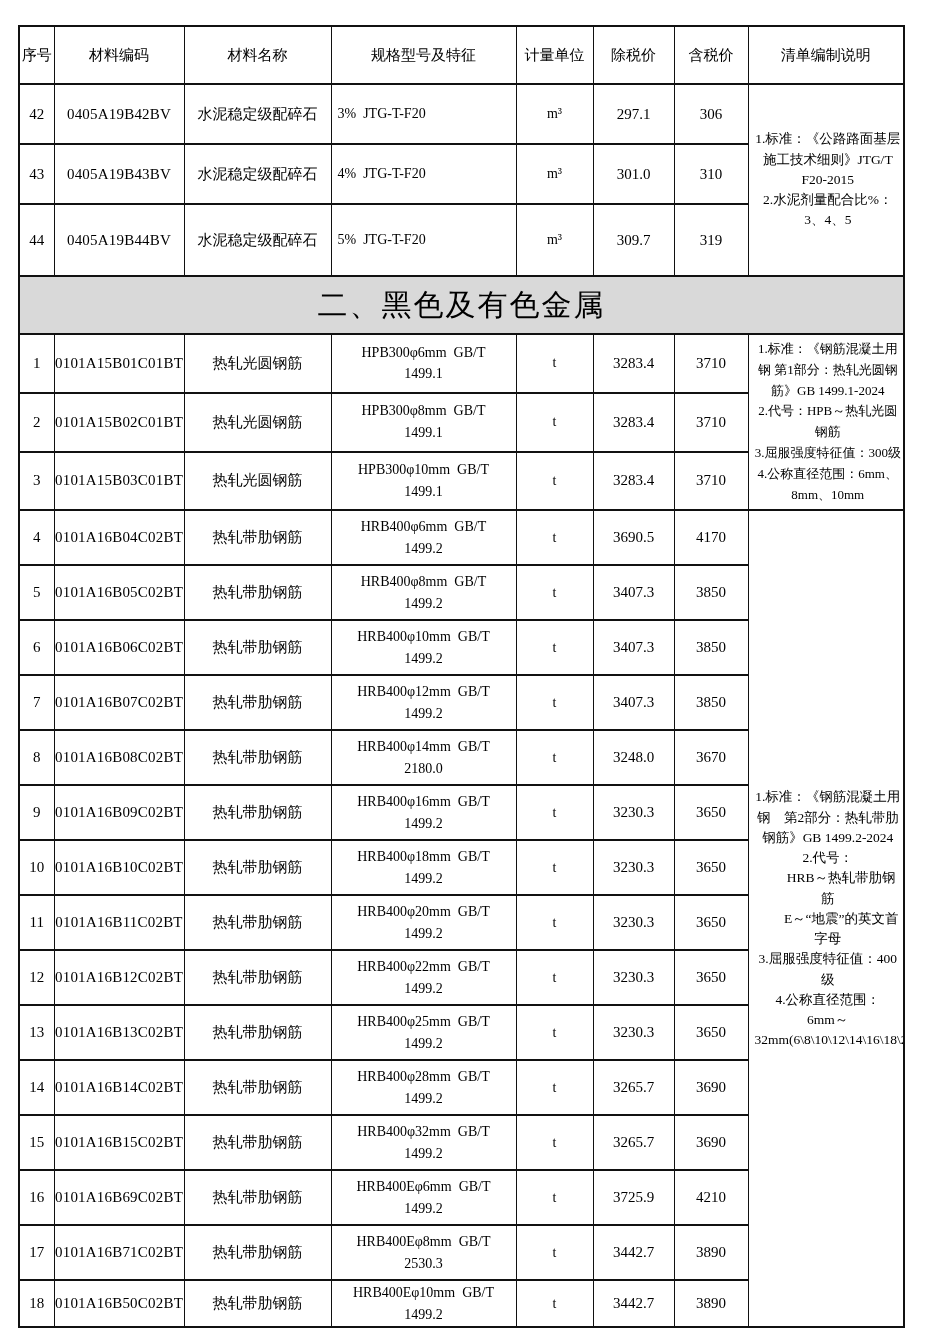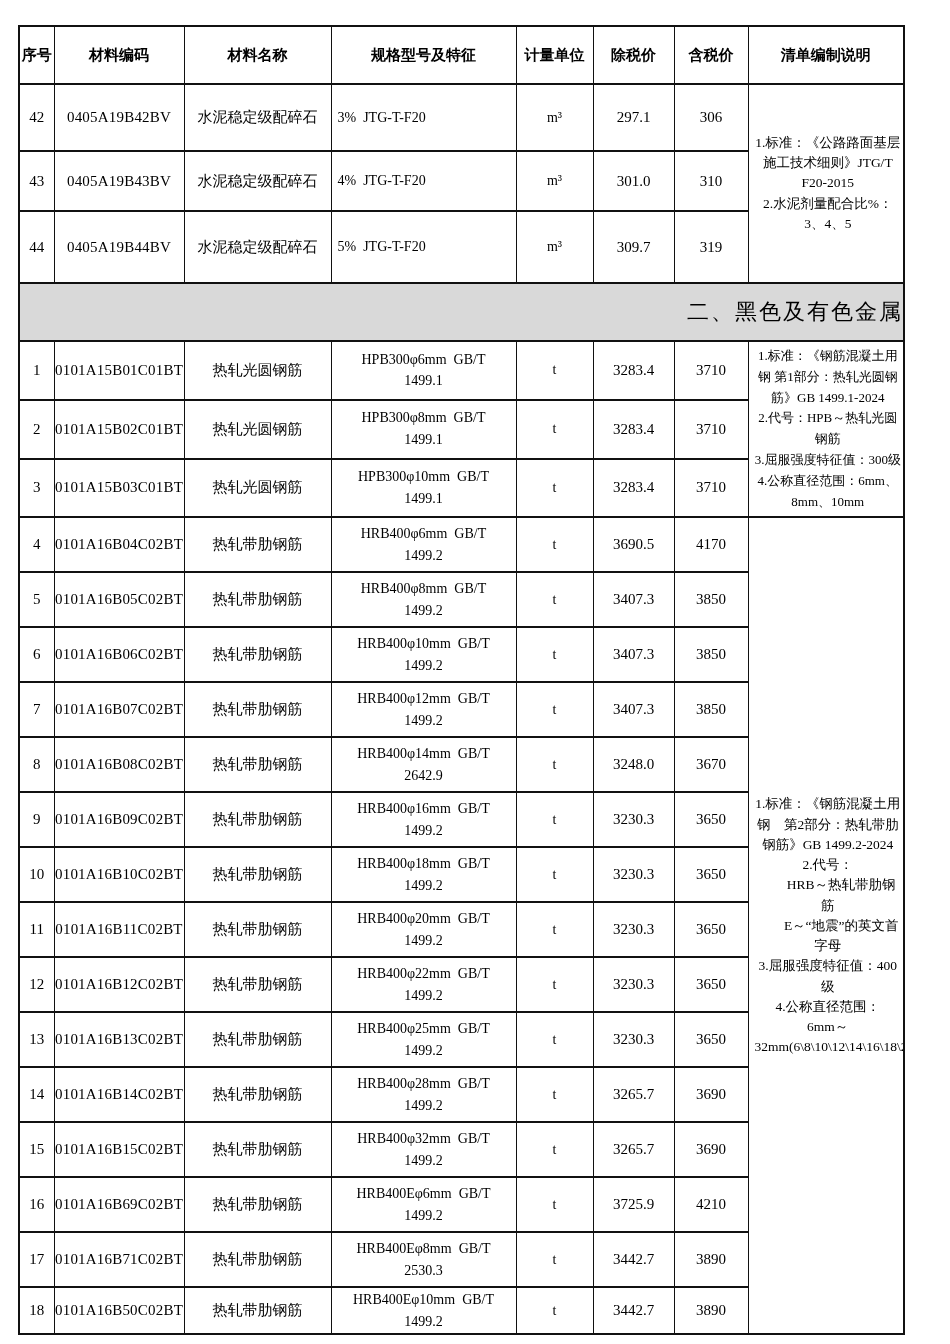--- a/index.html
+++ b/index.html
@@ -12,37 +12,37 @@
   table{
     border-collapse:collapse;table-layout:fixed;width:885px;
     border:2px solid #111;
   }
   th,td{
     border:1px solid #111;
     border-top-width:2px;border-bottom-width:2px;
     text-align:center;vertical-align:middle;
     padding:0;overflow:hidden;
   }
-  th{font-weight:bold;font-size:15px;}
+  th{font-weight:normal;font-size:15px;}
   td.no{font-size:15px;}
   td.code{font-size:15px;letter-spacing:0.2px;}
   td.name{font-size:15px;}
   td.spec{font-size:14px;white-space:pre-wrap;line-height:1.55;padding:0 4px;font-family:Liberation Serif, serif;}
   td.spec.left{text-align:left;padding-left:6px;}
   td.unit{font-size:14px;}
   td.price{font-size:15px;}
   td.remark{
     text-align:center;vertical-align:middle;
     white-space:pre-wrap;font-size:13.5px;line-height:1.5;
     padding:4px 2px 4px 6px;
   }
   td.remark.small{font-size:13px;line-height:1.6;}
   tr.section-row td{
-    background:#d9d9d9;font-size:22px;letter-spacing:2px;
-    text-align:right;padding:0;
+    background:#d9d9d9;font-size:30px;letter-spacing:2px;
+    text-align:center;padding:0;
   }
 </style>
 </head>
 <body>
 
 <div class="page">
   <table>
     <colgroup>
       <col style="width:35px">
         <col style="width:130px">
@@ -59,21 +59,21 @@
         <th>材料编码</th>
         <th>材料名称</th>
         <th>规格型号及特征</th>
         <th>计量单位</th>
         <th>除税价</th>
         <th>含税价</th>
         <th>清单编制说明</th>
       </tr>
     </thead>
     <tbody>
-        <tr style="height: 67px;">
+        <tr style="height: 60px;">
           <td class="no">42</td>
           <td class="code">0405A19B42BV</td>
           <td class="name">水泥稳定级配碎石</td>
           <td class="spec left">3%  JTG-T-F20</td>
           <td class="unit">m³</td>
           <td class="price">297.1</td>
           <td class="price">306</td>
           <td class="remark" rowspan="3">1.标准：《公路路面基层施工技术细则》JTG/T F20-2015
 2.水泥剂量配合比%：3、4、5</td>
         </tr>
@@ -178,21 +178,21 @@
 1499.2</td>
           <td class="unit">t</td>
           <td class="price">3407.3</td>
           <td class="price">3850</td>
         </tr>
         <tr style="height: 55px;">
           <td class="no">8</td>
           <td class="code">0101A16B08C02BT</td>
           <td class="name">热轧带肋钢筋</td>
           <td class="spec">HRB400φ14mm  GB/T
-2642.9</td>
+2180.0</td>
           <td class="unit">t</td>
           <td class="price">3248.0</td>
           <td class="price">3670</td>
         </tr>
         <tr style="height: 55px;">
           <td class="no">9</td>
           <td class="code">0101A16B09C02BT</td>
           <td class="name">热轧带肋钢筋</td>
           <td class="spec">HRB400φ16mm  GB/T
 1499.2</td>

